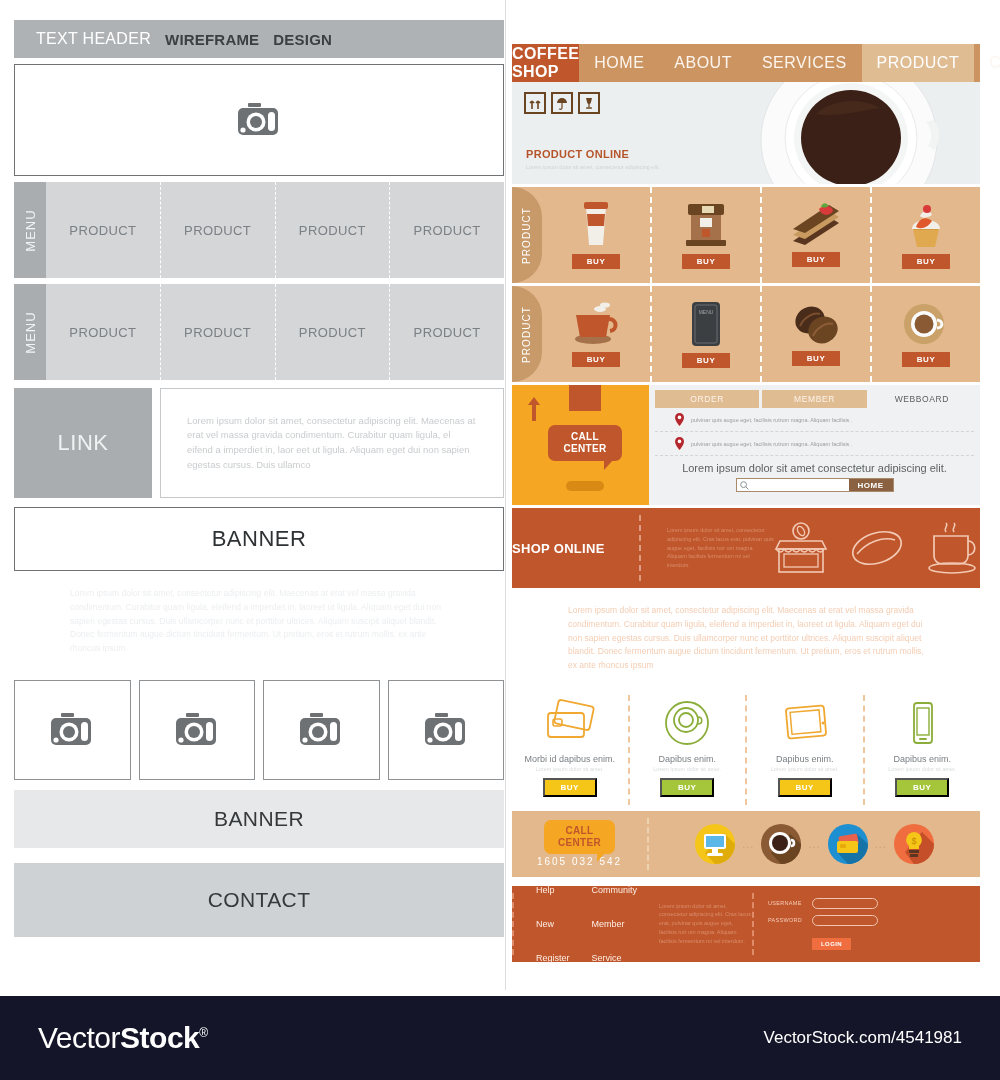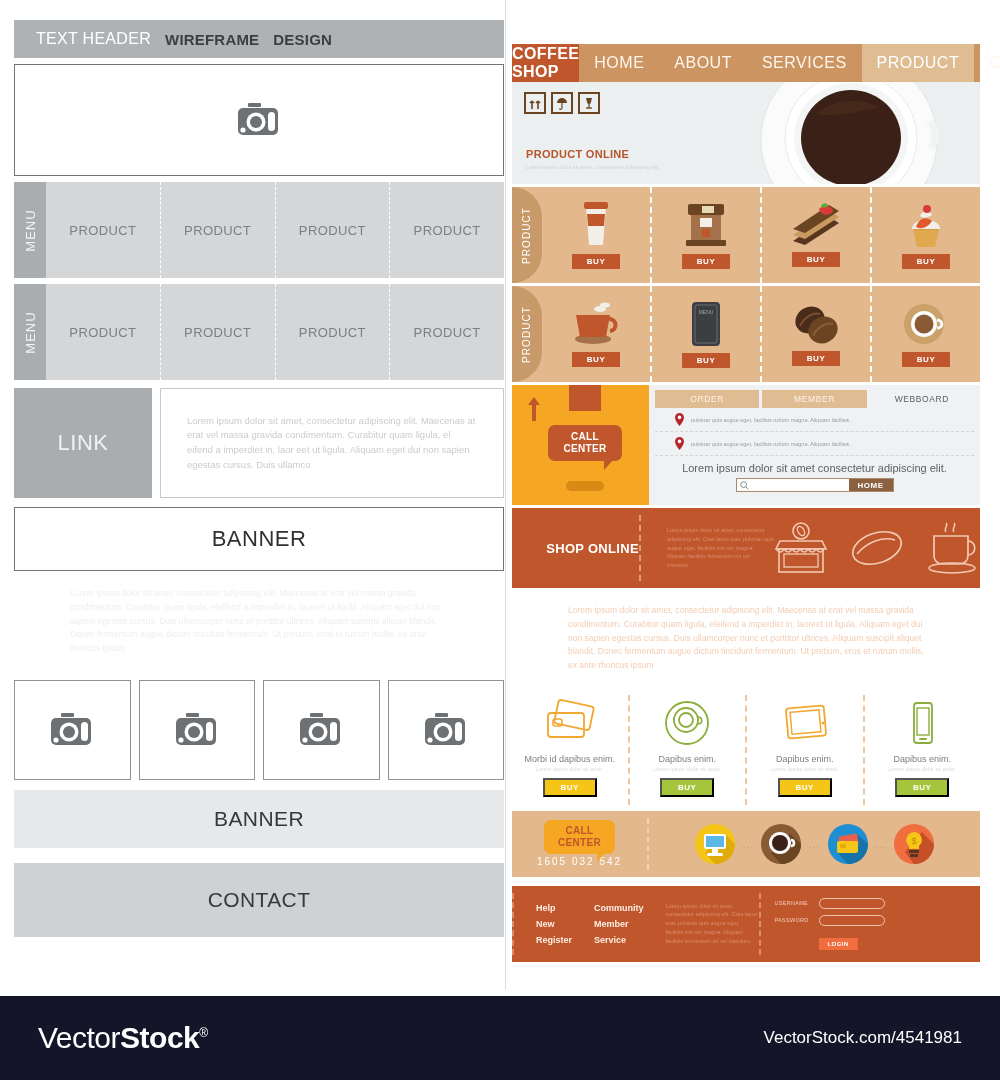--- a/index.html
+++ b/index.html
@@ -151,21 +151,21 @@
   .cs-leadline { text-align:center; color:#5d6164; font-size:11px; margin-top:6px; }
   .cs-searchwrap { display:flex; justify-content:center; margin-top:4px; }
   .cs-searchbox { display:flex; border:1px solid #a98a6a; background:#fff; height:14px; width:158px; }
   .cs-searchinput { flex:1; display:flex; align-items:center; padding-left:3px; }
   .cs-searchbtn {
     background:#8a6242; color:#fff; font-size:8px; font-weight:bold; letter-spacing:.5px;
     display:flex; align-items:center; justify-content:center; padding:0 9px;
   }
 
   .cs-shoponline { margin-top:3px; height:80px; background:#c0562c; display:flex; align-items:center; }
-  .cs-sotitle { width:135px; color:#fff; font-size:13px; font-weight:bold; text-align:right; letter-spacing:.3px; }
+  .cs-sotitle { width:135px; color:#fff; font-size:13px; font-weight:bold; text-align:left; letter-spacing:.3px; }
   .cs-sodiv { width:0; border-left:2px dashed #dd9d7e; height:66px; }
   .cs-sotext { width:140px; padding-left:26px; }
   .cs-sotext p { color:#d98d6b; font-size:5.5px; line-height:1.62; }
   .cs-soicons { flex:1; display:flex; align-items:center; justify-content:center; gap:22px; }
 
   .cs-para { margin-top:16px; padding:0 56px; }
   .cs-para p { color:#f3cdb3; font-size:8.5px; line-height:1.62; }
 
   .cs-features { margin-top:22px; height:110px; display:flex; }
   .cs-feature {
@@ -195,21 +195,21 @@
   .dots { color:#c6a27c; font-size:11px; letter-spacing:1px; }
 
   .cs-footer { margin-top:9px; height:76px; background:#c0562c; display:flex; align-items:center; }
   .cs-fcompany { width:135px; display:flex; flex-direction:column; align-items:center; gap:12px; }
   .cs-fcompany h3 { color:#fff; font-size:14px; font-weight:bold; letter-spacing:.3px; }
   .acct-btn {
     background:#16a8a0; color:#fff; font-size:9.5px; padding:7px 11px; border:none; letter-spacing:.3px;
   }
   .cs-fdiv { width:0; border-left:2px dashed #e08c6b; height:62px; }
   .cs-flinks { display:flex; gap:22px; padding-left:22px; }
-  .cs-flinkcol { display:flex; flex-direction:column; gap:6px;font-weight:bold; }
+  .cs-flinkcol { display:flex; flex-direction:column; gap:24px; }
   .cs-flinkcol a { color:#fdeee4; font-size:9px; text-decoration:none; }
   .cs-ftext { width:115px; padding-left:22px; }
   .cs-ftext p { color:#d98d6b; font-size:5.5px; line-height:1.62; }
   .cs-flogin { width:125px; padding-left:14px; }
   .cs-frow { display:flex; align-items:center; gap:6px; margin-bottom:6px; }
   .cs-frow label { color:#f5cdb9; font-size:5.5px; letter-spacing:.3px; width:38px; }
   .cs-field { width:66px; height:11px; border:1px solid #f0c4ae; border-radius:6px; background:transparent; }
   .login-btn { background:#ef6d3f; color:#fff; font-size:6px; font-weight:bold; padding:3px 9px; border:none; margin-left:44px; letter-spacing:.4px; }
 
   

